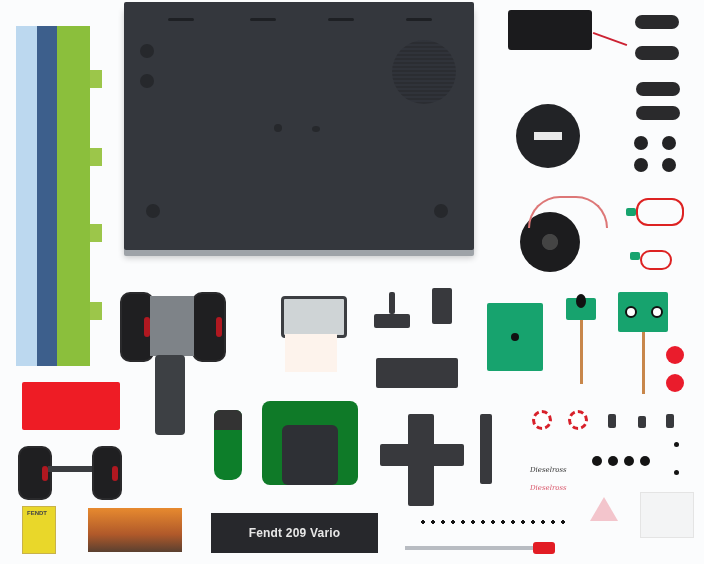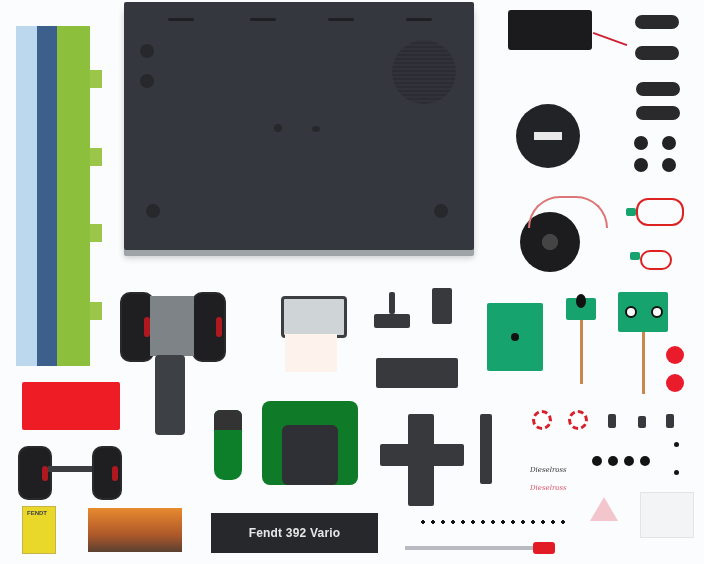--- a/index.html
+++ b/index.html
@@ -174,14 +174,14 @@
 <div id="screwdriver" class="abs">
     <div class="handle"></div>
   </div>
 
 <div id="book" class="abs">
     <span class="label">FENDT</span>
   </div>
 <div id="card" class="abs"></div>
 
 <div id="nameplate" class="abs">
-    <span>Fendt 392 Vario</span>
+    <span>Fendt 209 Vario</span>
   </div>
 
 </body></html>

